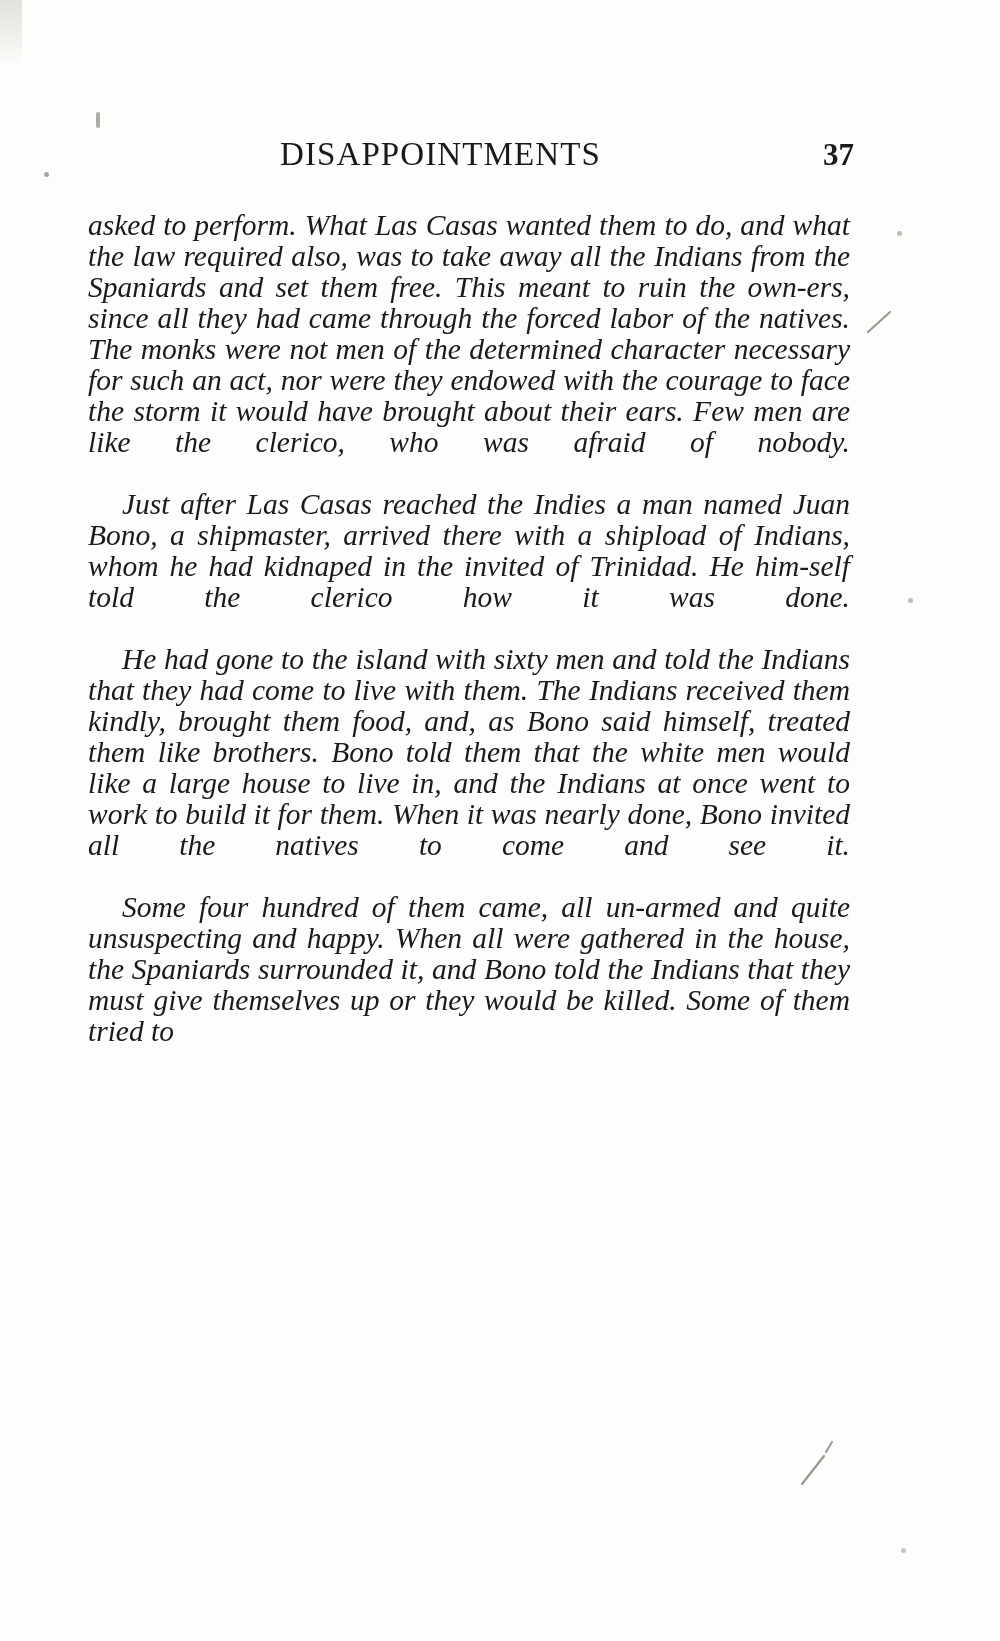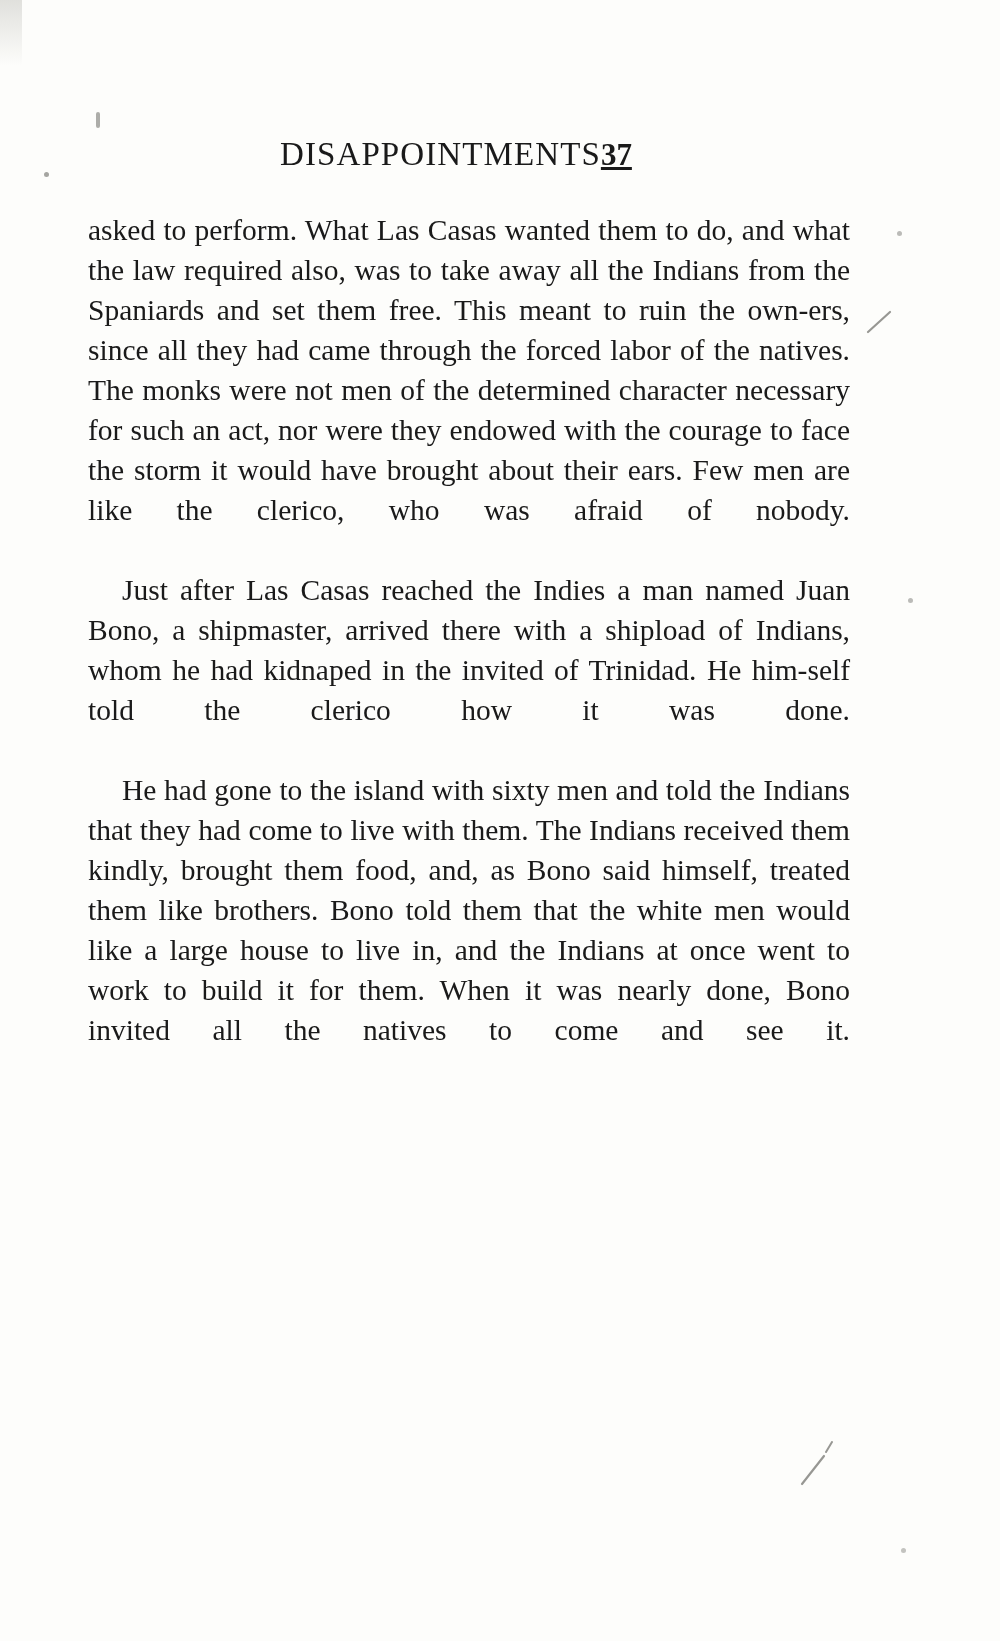--- a/index.html
+++ b/index.html
@@ -57,48 +57,49 @@
     opacity: .6;
   }
 
   .header {
     position: absolute;
     left: 90px;
     top: 136px;
     width: 770px;
     display: flex;
     align-items: baseline;
+    justify-content: space-between;
   }
   .header .running-title {
     font-size: 33px;
     letter-spacing: 1.1px;
     font-weight: 400;
     white-space: nowrap;
     padding-left: 190px;
   }
   .header .folio {
     font-size: 31px;
     font-weight: 700;
     padding-right: 6px;
-    text-decoration: underline;
   }
 
   .body-text {
     position: absolute;
     left: 88px;
     top: 210px;
     width: 762px;
   }
   .para {
     font-size: 29.5px;
-    line-height: 40px;
+    line-height: 31px;
     text-align: justify;
     text-justify: inter-word;
     margin: 0;
     hyphens: manual;
+    font-style: italic;
   }
   .para + .para {
     text-indent: 34px;
   }
   
   .para::after {
     content: "";
     display: inline-block;
     width: 100%;
   }
@@ -128,15 +129,16 @@
 
   <div class="header">
     <div class="running-title">DISAPPOINTMENTS</div>
     <div class="folio">37</div>
   </div>
 
   <div class="body-text">
     <p class="para">asked to perform.  What Las Casas wanted them to do, and what the law required also, was to take away all the Indians from the Spaniards and set them free.  This meant to ruin the own-ers, since all they had came through the forced labor of the natives.  The monks were not men of the determined character necessary for such an act, nor were they endowed with the courage to face the storm it would have brought about their ears.  Few men are like the clerico, who was afraid of nobody.</p>
     <p class="para">Just after Las Casas reached the Indies a man named Juan Bono, a shipmaster, arrived there with a shipload of Indians, whom he had kidnaped in the invited of Trinidad.  He him-self told the clerico how it was done.</p>
     <p class="para">He had gone to the island with sixty men and told the Indians that they had come to live with them.  The Indians received them kindly, brought them food, and, as Bono said himself, treated them like brothers.  Bono told them that the white men would like a large house to live in, and the Indians at once went to work to build it for them.  When it was nearly done, Bono invited all the natives to come and see it.</p>
+    <p class="para last-free">Some four hundred of them came, all un-armed and quite unsuspecting and happy. When all were gathered in the house, the Spaniards surrounded it, and Bono told the Indians that they must give themselves up or they would be killed.  Some of them tried to</p>
   </div>
 
 </div>
 
 </body></html>

